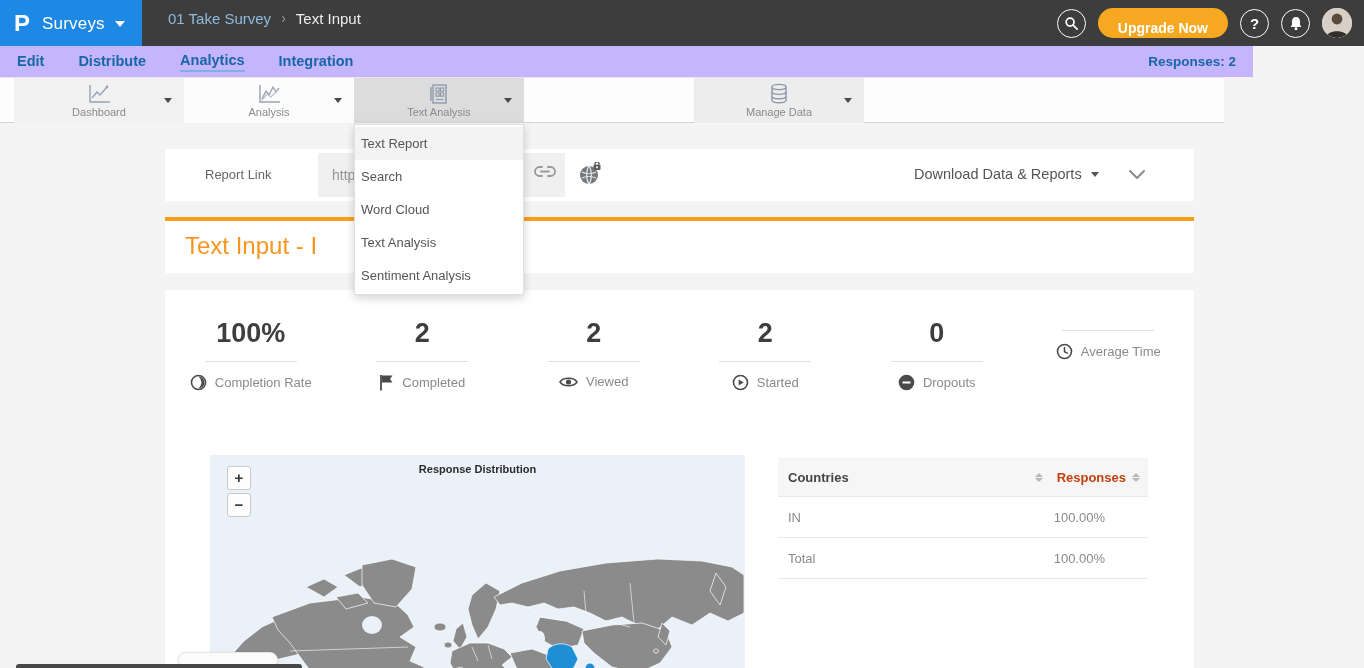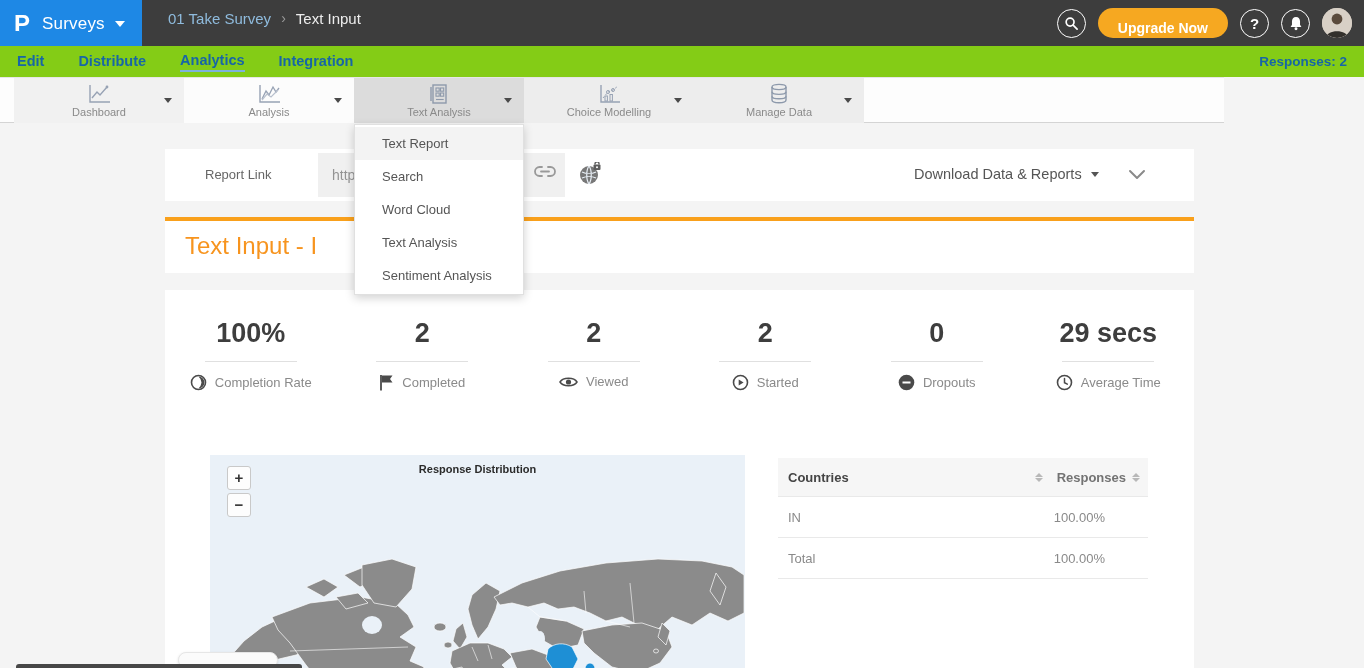--- a/index.html
+++ b/index.html
@@ -20,21 +20,21 @@
   .crumb-sep { color:#9a9a9a; font-size:14px; }
   .crumb-page { color:#ededed; }
   .top-right { position:absolute; right:12px; top:0; height:46px; display:flex; align-items:center; gap:12px; }
   .circ-btn { width:29px; height:29px; border:1.6px solid #fff; border-radius:50%; display:flex;
     align-items:center; justify-content:center; color:#fff; cursor:pointer; }
   .upgrade-btn { height:30px; padding:12px 20px; background:#f6a821; border:none; border-radius:16px;
     color:#fff; font-weight:700; font-size:14px; cursor:pointer; font-family:inherit; }
   .avatar { width:30px; height:30px; border-radius:50%; overflow:hidden; background:#cfc6bb; cursor:pointer; }
 
   
-  .navrow { position:absolute; left:0; top:46px; width:1364px; height:31px; background:#84cc16; }
+  .navrow { position:absolute; left:0; top:46px; width:1253px; height:31px; background:#c4b5fd; }
   .nav-links { position:absolute; left:17px; top:0; height:31px; display:flex; align-items:center; gap:34px; }
   .nav-link { color:#1766a6; font-size:14.5px; font-weight:700; cursor:pointer; text-decoration:none; padding-bottom:2px; }
   .nav-link.active { border-bottom:2px solid #7fb2dc; }
   .responses { position:absolute; right:17px; top:0; height:31px; display:flex; align-items:center;
     color:#1766a6; font-size:13.5px; font-weight:700; }
 
   
   .toolbar { position:absolute; left:0; top:77px; width:1224px; height:46px; background:#fdfdfd;
     border-top:1px solid #e6e6e6; border-bottom:1px solid #d4d4d4; }
   .tab { position:absolute; top:0; height:45px; width:170px; cursor:pointer; }
@@ -44,21 +44,21 @@
     border-left:4.5px solid transparent; border-right:4.5px solid transparent; border-top:5.5px solid #4a4a4a; }
   .tab0 { left:14px;  background:#f1f1f1; }
   .tab1 { left:184px; background:#fcfcfc; }
   .tab2 { left:354px; background:#dcdcdc; }
   .tab3 { left:524px; background:#ededed; }
   .tab4 { left:694px; background:#ededed; }
 
   
   .menu { position:absolute; left:354px; top:124px; width:170px; background:#fff;
     border:1px solid #e0e0e0; box-shadow:0 3px 9px rgba(0,0,0,.18); z-index:60; padding:2px 0; }
-  .menu-item { height:33px; display:flex; align-items:center; padding-left:27px; font-size:13px; color:#555; cursor:pointer; }
+  .menu-item { height:33px; display:flex; align-items:center; padding-left:6px; font-size:13px; color:#555; cursor:pointer; }
   .menu-item.hl { background:#f3f3f3; }
 
   
   .card { position:absolute; left:165px; width:1029px; background:#fff; }
   .card-link { top:149px; height:52px; }
   .orange-bar { position:absolute; left:165px; top:217px; width:1029px; height:4px; background:#f9a01b; }
   .card-title { top:221px; height:52px; }
   .card-main { top:290px; height:378px; }
 
   .rl-label { position:absolute; left:40px; top:18px; font-size:13px; color:#666; }
@@ -91,21 +91,21 @@
   .land { fill:#8b8b8b; stroke:#ffffff; stroke-width:.7; }
   .india { fill:#1e8fd5; stroke:#ffffff; stroke-width:.7; }
   .sea { fill:#eaf1f8; }
   .borderline { fill:none; stroke:#ffffff; stroke-width:.7; opacity:.85; }
 
   
   .tbl { position:absolute; left:613px; top:168px; width:370px; font-size:13px; }
   .tbl-head { height:39px; background:#f6f6f6; border-bottom:1px solid #e9e9e9; display:flex; align-items:center; padding:0 8px 0 10px; }
   .tbl-head .col1 { font-weight:700; color:#444; }
   .tbl-head .spacer { flex:1; }
-  .tbl-head .col2 { font-weight:700; color:#737373; margin:0 6px 0 14px; }
+  .tbl-head .col2 { font-weight:700; color:#c2410c; margin:0 6px 0 14px; }
   .sort { display:flex; flex-direction:column; gap:1px; cursor:pointer; }
   .sort i { width:0; height:0; border-left:4px solid transparent; border-right:4px solid transparent; }
   .sort .up { border-bottom:4px solid #b8b8b8; } .sort .dn { border-top:4px solid #b8b8b8; }
   .tbl-row { height:41px; border-bottom:1px solid #e9e9e9; display:flex; align-items:center; padding:0 43px 0 10px; color:#8a8a8a;text-align:center; }
   .tbl-row .rv { margin-left:auto; }
 
   .toast-pill { position:absolute; left:178px; top:652px; width:100px; height:16px; background:#fbfbfb;
     border:1px solid #e6e6e6; border-radius:8px; box-shadow:0 1px 3px rgba(0,0,0,.12); z-index:40; }
   .toast-bar { position:absolute; left:16px; top:664px; width:286px; height:4px; background:#474747; border-radius:3px 3px 0 0; z-index:41; }
 </style>
@@ -195,34 +195,20 @@
       <rect x="9" y="10" width="3.2" height="3.2" fill="none" stroke="#8d99ab" stroke-width="1.1"></rect>
       <rect x="13.5" y="10" width="3.2" height="3.2" fill="none" stroke="#8d99ab" stroke-width="1.1"></rect>
       <line x1="9" y1="16.5" x2="16.7" y2="16.5" stroke="#8d99ab" stroke-width="1.1"></line>
       <line x1="4" y1="4" x2="4" y2="18" stroke="#8d99ab" stroke-width="1.4"></line>
     </svg>
       </span>
     <span class="tab-label">Text Analysis</span>
     <span class="tab-caret"></span>
   </div>
 
-  <div class="tab tab3">
-    <span class="tab-icon">
-        <svg width="26" height="22" viewBox="0 0 26 22">
-      <path d="M5 2 V19 H24" fill="none" stroke="#97a2b4" stroke-width="1.4"></path>
-      <path d="M7 15 L12 9 L17 7 L22 3" fill="none" stroke="#97a2b4" stroke-width="1" stroke-dasharray="2 2"></path>
-      <circle cx="12" cy="9" r="1.5" fill="none" stroke="#97a2b4"></circle>
-      <circle cx="17" cy="7" r="1.5" fill="none" stroke="#97a2b4"></circle>
-      <rect x="9" y="13" width="2.4" height="5" fill="none" stroke="#97a2b4" stroke-width="1"></rect>
-      <rect x="14" y="11.5" width="2.4" height="6.5" fill="none" stroke="#97a2b4" stroke-width="1"></rect>
-    </svg>
-      </span>
-    <span class="tab-label">Choice Modelling</span>
-    <span class="tab-caret"></span>
-  </div>
 
   <div class="tab tab4">
     <span class="tab-icon">
         <svg width="24" height="22" viewBox="0 0 24 22">
       <ellipse cx="12" cy="4" rx="7" ry="2.6" fill="none" stroke="#8d99ab" stroke-width="1.4"></ellipse>
       <path d="M5 4 V17 C5 18.5 8.1 19.7 12 19.7 C15.9 19.7 19 18.5 19 17 V4" fill="none" stroke="#8d99ab" stroke-width="1.4"></path>
       <path d="M5 8.8 C5 10.3 8.1 11.4 12 11.4 C15.9 11.4 19 10.3 19 8.8" fill="none" stroke="#8d99ab" stroke-width="1.4"></path>
       <path d="M5 13.2 C5 14.7 8.1 15.8 12 15.8 C15.9 15.8 19 14.7 19 13.2" fill="none" stroke="#8d99ab" stroke-width="1.4"></path>
     </svg>
       </span>
@@ -317,21 +303,20 @@
       <div class="stat-divider"></div>
       <div class="stat-label">
         <svg width="17" height="17" viewBox="0 0 17 17">
           <circle cx="8.5" cy="8.5" r="7.8" fill="#4a4a4a"></circle>
           <rect x="4.5" y="7.5" width="8" height="2" fill="#fff"></rect>
         </svg>
         <span>Dropouts</span>
       </div>
     </div>
     <div class="stat">
-      <div class="stat-value">29 secs</div>
       <div class="stat-divider"></div>
       <div class="stat-label">
         <svg width="17" height="17" viewBox="0 0 17 17">
           <circle cx="8.5" cy="8.5" r="7" fill="none" stroke="#4a4a4a" stroke-width="1.6"></circle>
           <path d="M8.5 4.5 V8.7 L11.3 10.2" fill="none" stroke="#4a4a4a" stroke-width="1.5" stroke-linecap="round"></path>
         </svg>
         <span>Average Time</span>
       </div>
     </div>
   </div>

